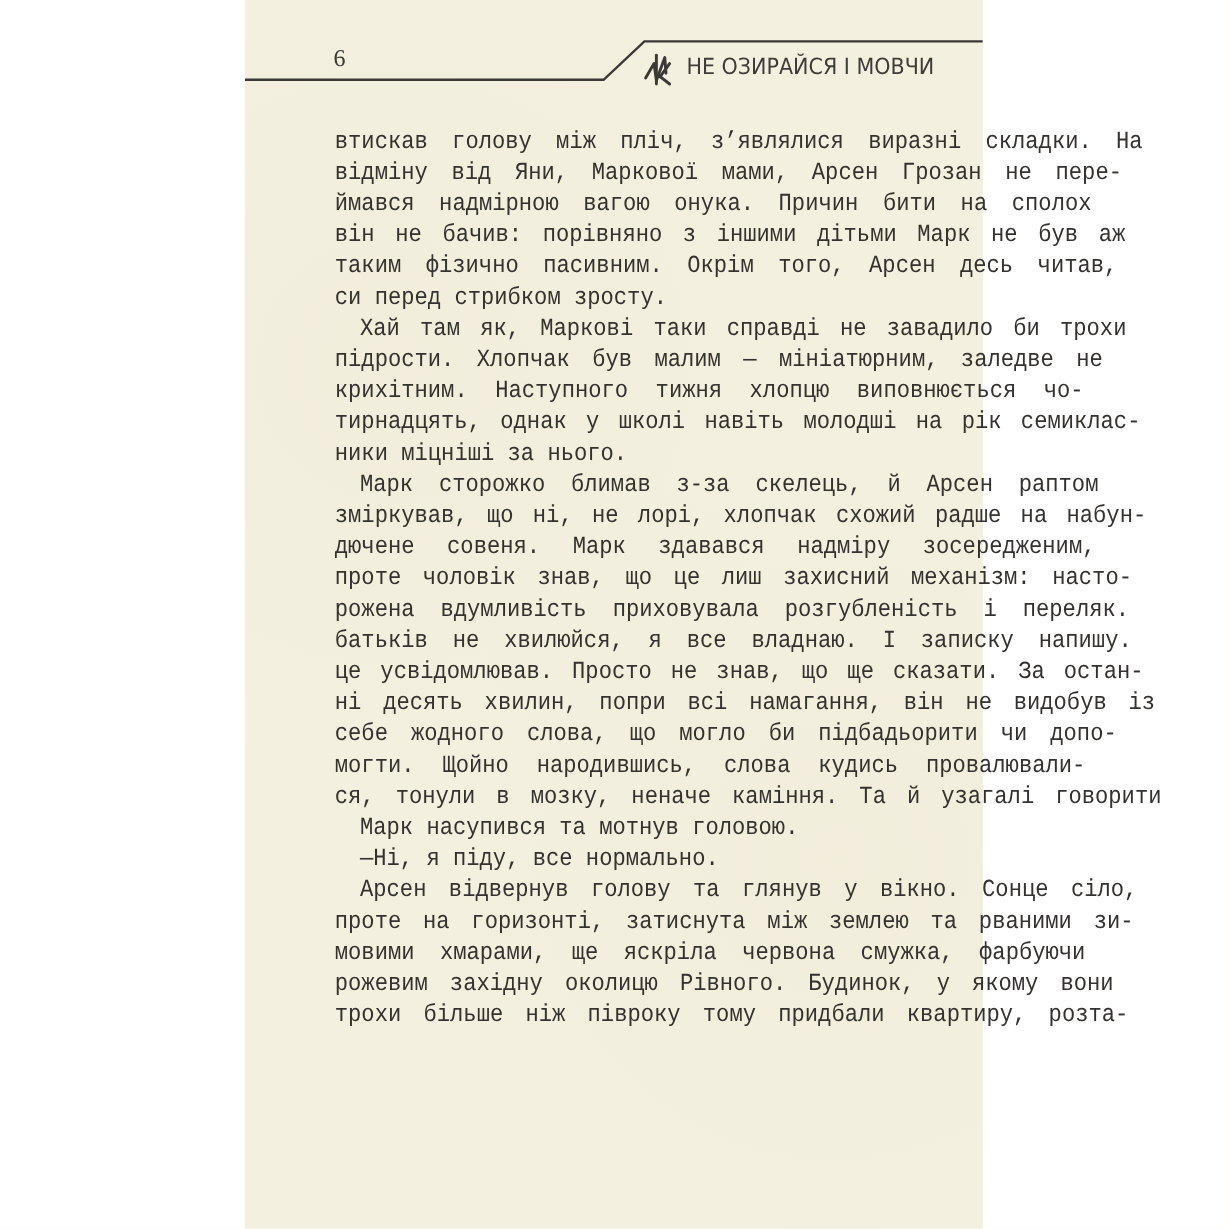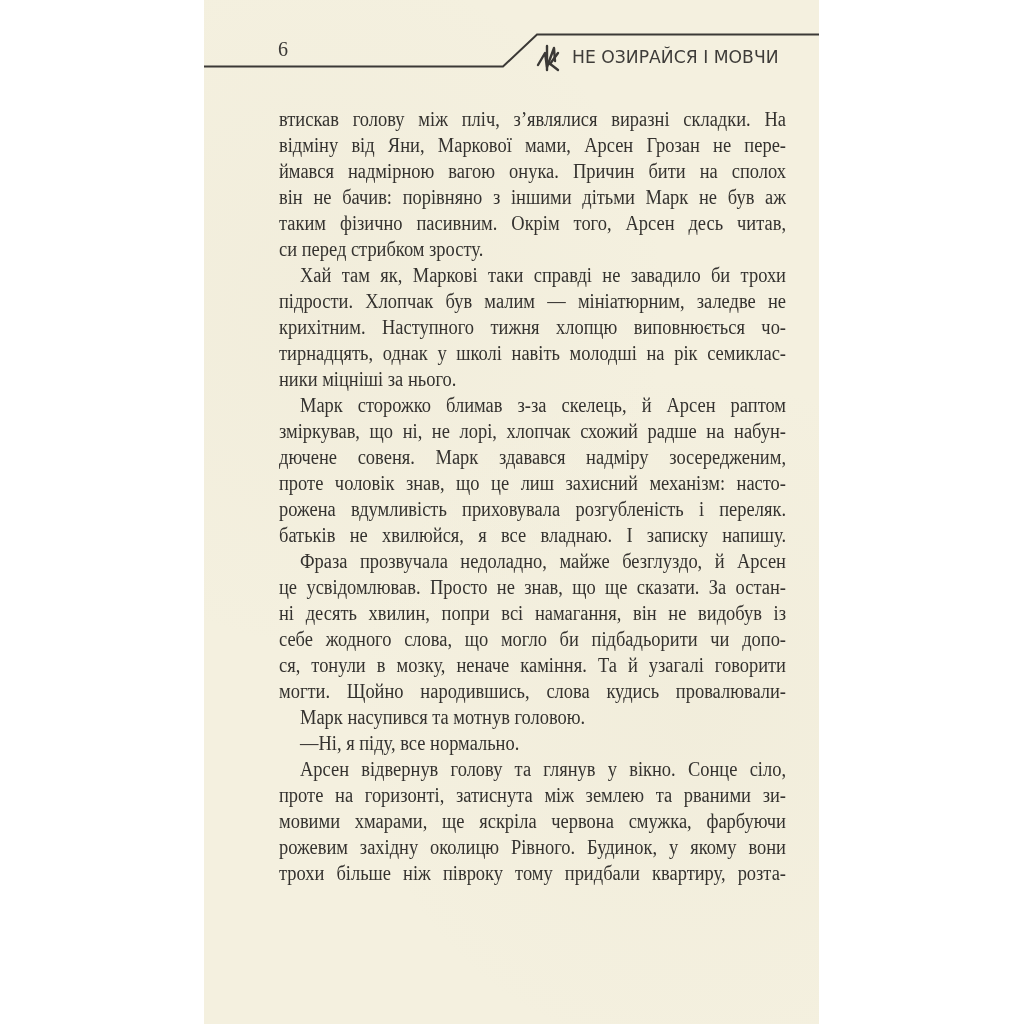--- a/index.html
+++ b/index.html
@@ -61,21 +61,21 @@
     transform-origin: left center;
     transform: scaleX(0.93);
   }
   .text-block {
     position: absolute;
     left: 75px;
     top: 106px;
     width: 507px;
   }
   .line {
-    font-family: Liberation Serif, serif;
+    font-family: Liberation Mono, monospace;
     font-size: 20.5px;
     line-height: 26px;
     height: 26px;
     color: #34322f;
     white-space: nowrap;
     overflow: visible;
     position: relative;
   }
   .line .inner {
     display: inline-block;
@@ -119,26 +119,25 @@
       <div class="line"><span class="inner" style="word-spacing: 8.4494px; transform: scaleX(0.900008);">підрости. Хлопчак був малим — мініатюрним, заледве не</span></div>
       <div class="line"><span class="inner" style="word-spacing: 13.1917px; transform: scaleX(0.900008);">крихітним. Наступного тижня хлопцю виповнюється чо-</span></div>
       <div class="line"><span class="inner" style="word-spacing: 5.5944px; transform: scaleX(0.899983);">тирнадцять, однак у школі навіть молодші на рік семиклас-</span></div>
       <div class="line"><span class="inner" style="transform: scaleX(0.9);">ники міцніші за нього.</span></div>
       <div class="line indent"><span class="inner" style="word-spacing: 11.5625px; transform: scaleX(0.9);">Марк сторожко блимав з-за скелець, й Арсен раптом</span></div>
       <div class="line"><span class="inner" style="word-spacing: 5.56481px; transform: scaleX(0.900008);">зміркував, що ні, не лорі, хлопчак схожий радше на набун-</span></div>
       <div class="line"><span class="inner" style="word-spacing: 17.8417px; transform: scaleX(0.900008);">дючене совеня. Марк здавався надміру зосередженим,</span></div>
       <div class="line"><span class="inner" style="word-spacing: 7.6901px; transform: scaleX(0.899983);">проте чоловік знав, що це лиш захисний механізм: насто-</span></div>
       <div class="line"><span class="inner" style="word-spacing: 11.7573px; transform: scaleX(0.900008);">рожена вдумливість приховувала розгубленість і переляк.</span></div>
       <div class="line"><span class="inner" style="word-spacing: 10.7331px; transform: scaleX(0.900008);">батьків не хвилюйся, я все владнаю. І записку напишу.</span></div>
-      <div class="line indent"><span class="inner" style="word-spacing: 8.6901px; transform: scaleX(0.9);">Фраза прозвучала недоладно, майже безглуздо, й Арсен</span></div>
       <div class="line"><span class="inner" style="word-spacing: 5.2853px; transform: scaleX(0.900008);">це усвідомлював. Просто не знав, що ще сказати. За остан-</span></div>
       <div class="line"><span class="inner" style="word-spacing: 7.84086px; transform: scaleX(0.900008);">ні десять хвилин, попри всі намагання, він не видобув із</span></div>
       <div class="line"><span class="inner" style="word-spacing: 8.99674px; transform: scaleX(0.900008);">себе жодного слова, що могло би підбадьорити чи допо-</span></div>
+      <div class="line"><span class="inner" style="word-spacing: 13.5042px; transform: scaleX(0.900008);">могти. Щойно народившись, слова кудись провалювали-</span></div>
       <div class="line"><span class="inner" style="word-spacing: 7.136px; transform: scaleX(0.900008);">ся, тонули в мозку, неначе каміння. Та й узагалі говорити</span></div>
-      <div class="line"><span class="inner" style="word-spacing: 13.5042px; transform: scaleX(0.900008);">могти. Щойно народившись, слова кудись провалювали-</span></div>
       <div class="line indent"><span class="inner" style="transform: scaleX(0.9);">Марк насупився та мотнув головою.</span></div>
       <div class="line indent"><span class="inner" style="transform: scaleX(0.9);">—Ні, я піду, все нормально.</span></div>
       <div class="line indent"><span class="inner" style="word-spacing: 8.47461px; transform: scaleX(0.9);">Арсен відвернув голову та глянув у вікно. Сонце сіло,</span></div>
       <div class="line"><span class="inner" style="word-spacing: 7.86784px; transform: scaleX(0.899983);">проте на горизонті, затиснута між землею та рваними зи-</span></div>
       <div class="line"><span class="inner" style="word-spacing: 11.2613px; transform: scaleX(0.899983);">мовими хмарами, ще яскріла червона смужка, фарбуючи</span></div>
       <div class="line"><span class="inner" style="word-spacing: 8.11682px; transform: scaleX(0.899983);">рожевим західну околицю Рівного. Будинок, у якому вони</span></div>
       <div class="line"><span class="inner" style="word-spacing: 8.30432px; transform: scaleX(0.900008);">трохи більше ніж півроку тому придбали квартиру, розта-</span></div>
     </div>
 
 </div>

